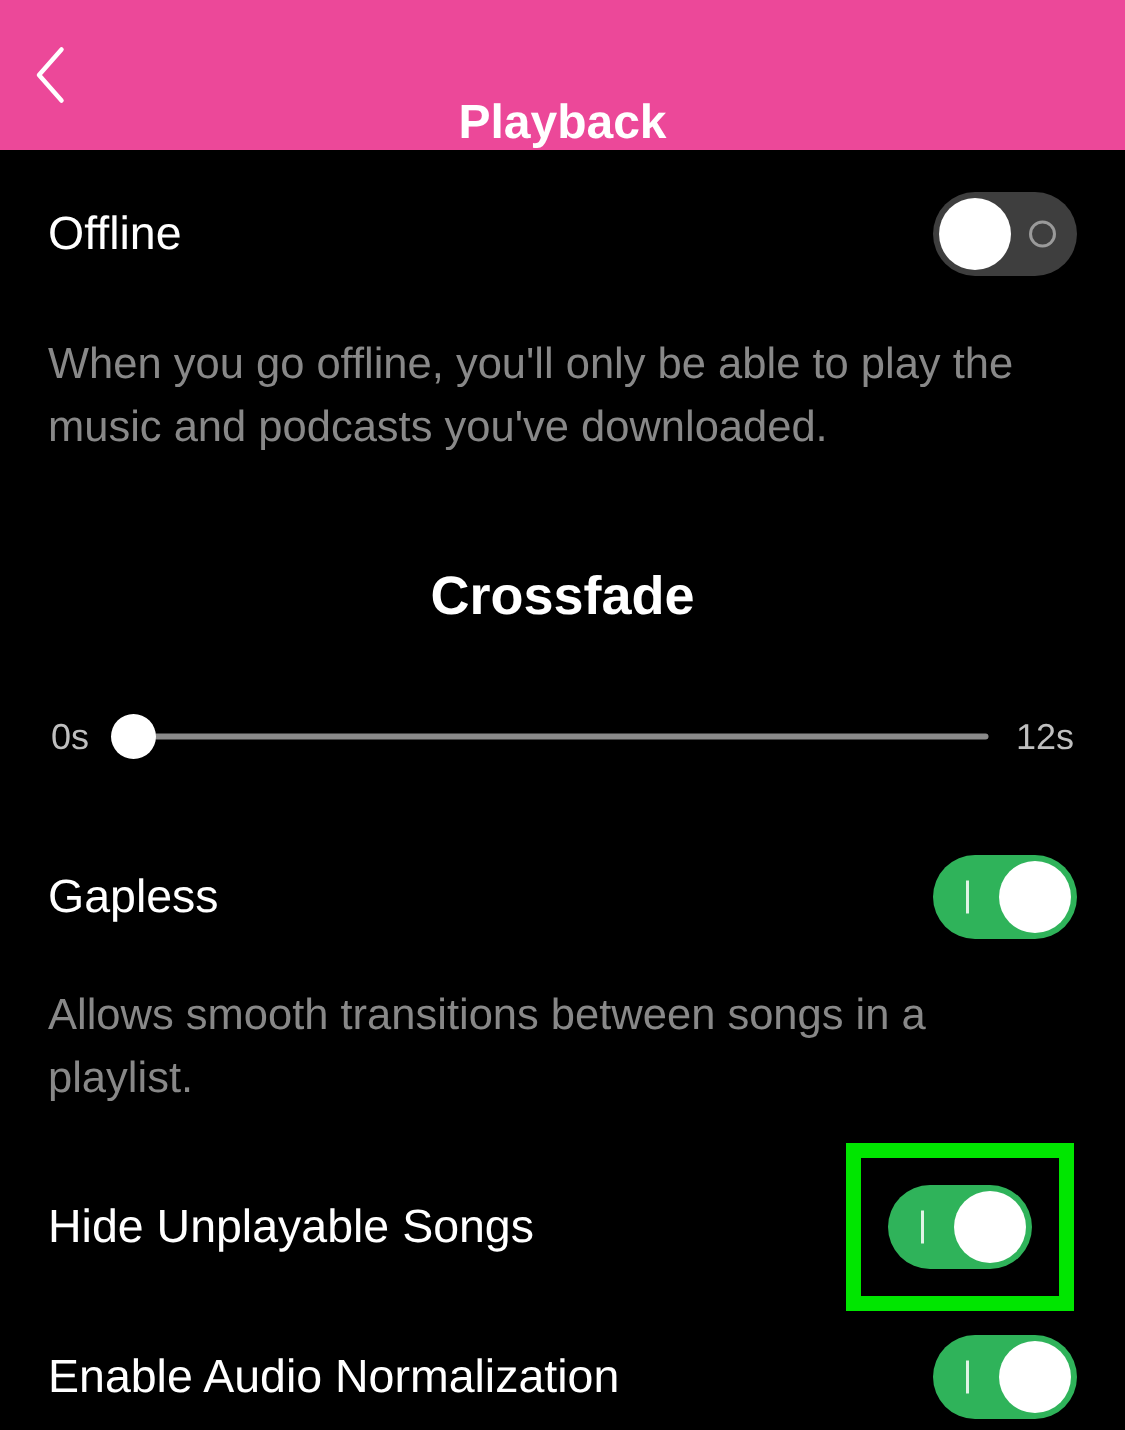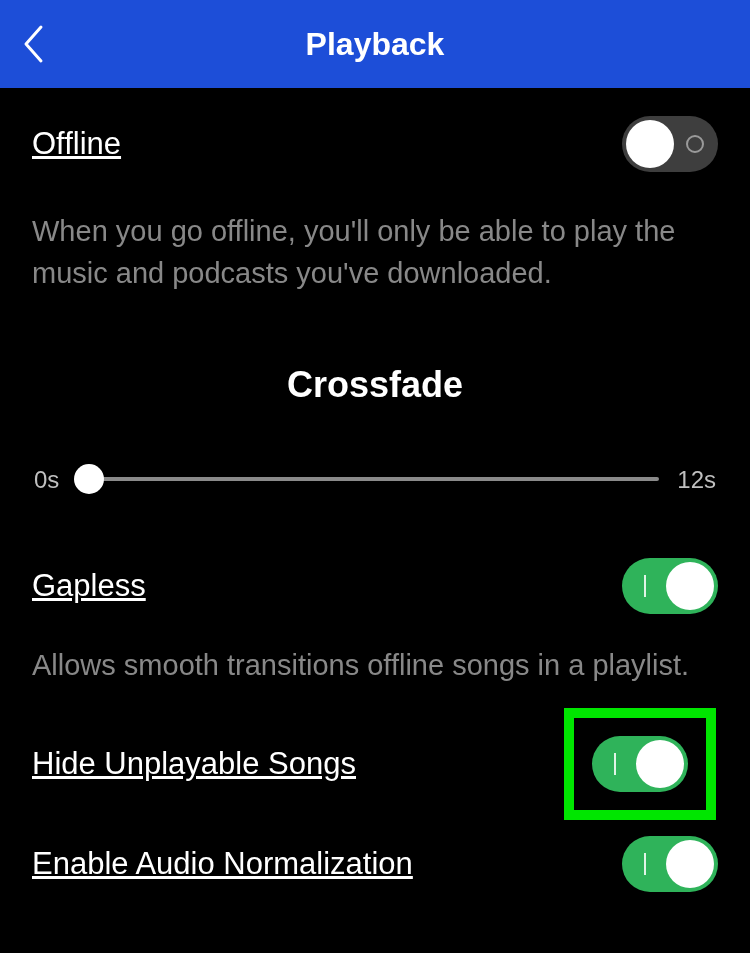--- a/index.html
+++ b/index.html
@@ -4,24 +4,24 @@
 <style>
   * { box-sizing: border-box; margin: 0; padding: 0; }
   html, body { width: 750px; height: 953px; }
   body {
     background: #000;
     font-family: -apple-system, "Helvetica Neue", Arial, sans-serif;
     color: #fff;
     overflow: hidden;
   }
   .header {
-    height: 88px;
-    background: #1d4ed8;
-    display: flex;
-    align-items: center;
+    height: 100px;
+    background: #ec4899;
+    display: flex;
+    align-items: flex-end;
     position: relative;
   }
   .back-btn {
     position: absolute;
     left: 22px;
     top: 0;
     height: 100%;
     display: flex;
     align-items: center;
     cursor: pointer;
@@ -39,21 +39,20 @@
   .row {
     display: flex;
     align-items: center;
     justify-content: space-between;
     padding-top: 28px;
   }
   .row-label {
     font-size: 31px;
     font-weight: 500;
     color: #fff;
-    text-decoration: underline;
   }
   .desc {
     color: #888;
     font-size: 29px;
     line-height: 1.45;
     margin-top: 38px;
     padding-right: 10px;
   }
   
   .toggle {
@@ -193,21 +192,21 @@
   <div class="spacer-sm"></div>
 
 
   <div class="row" style="padding-top:38px">
     <div class="row-label">Gapless</div>
     <div class="toggle on">
       <div class="tick"></div>
       <div class="knob"></div>
     </div>
   </div>
-  <div class="desc" style="margin-top:30px">Allows smooth transitions offline songs in a playlist.</div>
+  <div class="desc" style="margin-top:30px">Allows smooth transitions between songs in a playlist.</div>
 
   <div class="row highlighted">
     <div class="row-label">Hide Unplayable Songs</div>
     <div class="highlight-box">
       <div class="toggle on">
         <div class="tick"></div>
         <div class="knob"></div>
       </div>
     </div>
   </div>

